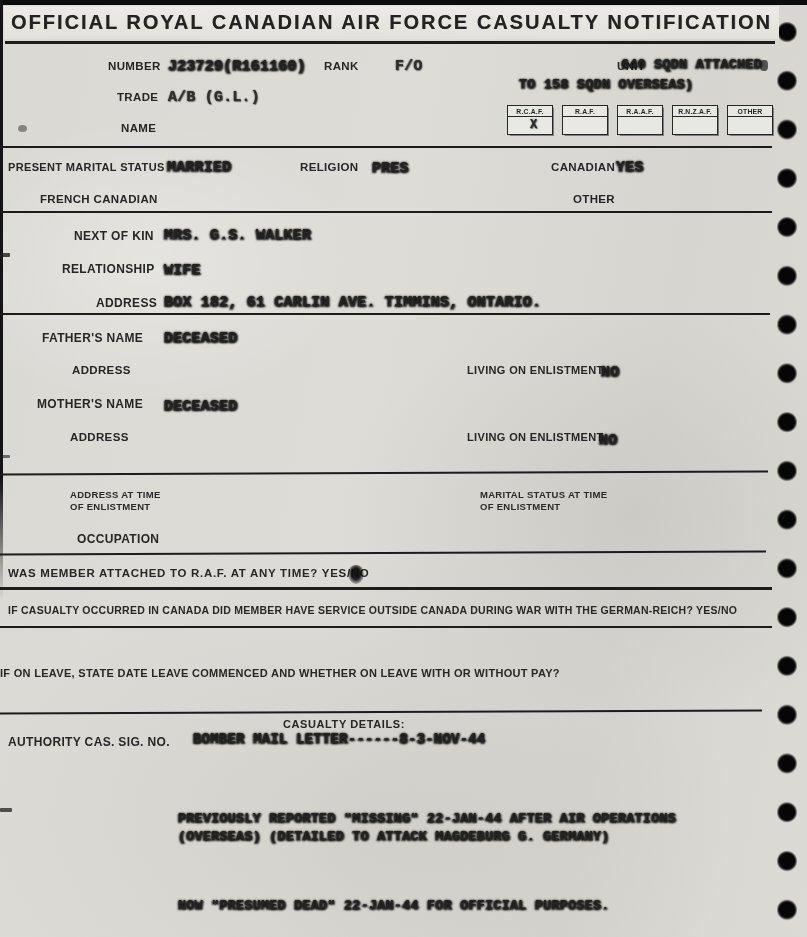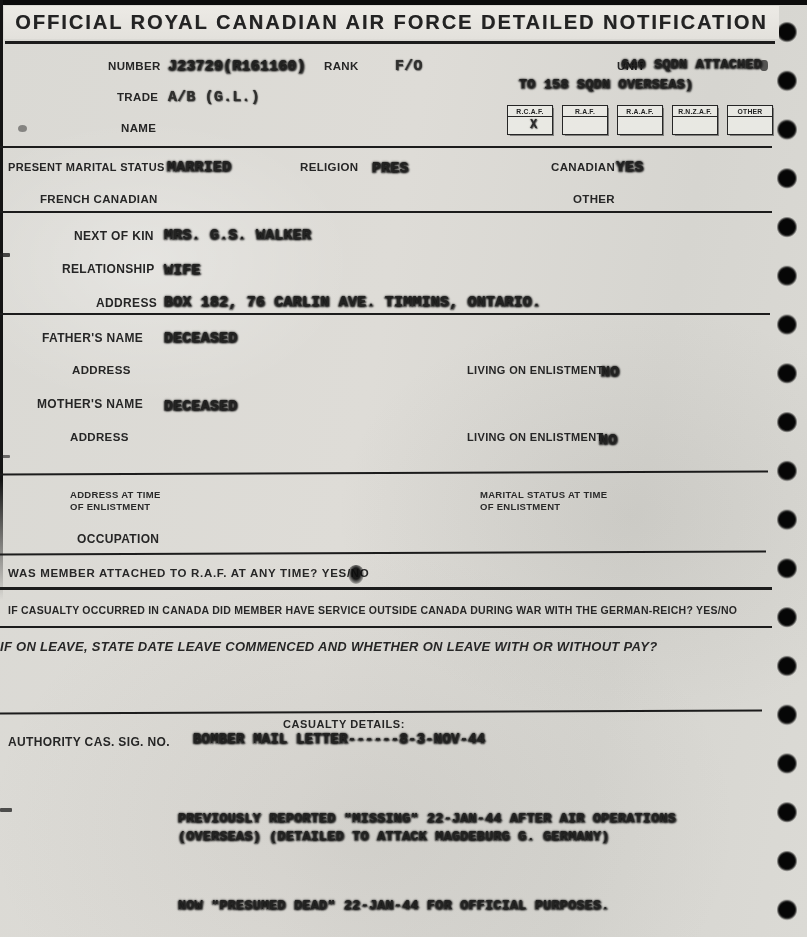--- a/index.html
+++ b/index.html
@@ -65,21 +65,21 @@
 </head>
 <body>
 
 <div id="page">
 
   <div id="top-edge"></div>
   <div id="left-edge"></div>
   <div id="hole-strip"></div>
 
   <div id="header-bar">
-    <div id="header-title">OFFICIAL ROYAL CANADIAN AIR FORCE DETAILED NOTIFICATION</div>
+    <div id="header-title">OFFICIAL ROYAL CANADIAN AIR FORCE CASUALTY NOTIFICATION</div>
   </div>
   <div class="rule" style="top:41px; left:5px; width:770px; height:3px;"></div>
 
   <div class="abs lbl" style="top:60px; left:108px;">NUMBER</div>
   <div class="abs typed heavy" style="top:58px; left:168px;">J23729(R161160)</div>
   <div class="abs lbl" style="top:60px; left:324px;">RANK</div>
   <div class="abs typed" style="top:58px; left:395px;">F/O</div>
   <div class="abs lbl" style="top:60px; left:585px;padding-left:32px;">UNIT</div>
   <div class="abs typed heavy" style="top:57px; left:621px; font-size:13.5px;">640 SQDN ATTACHED</div>
   <div class="abs typed heavy" style="top:77px; left:519px; font-size:13.5px;">TO 158 SQDN    OVERSEAS)</div>
@@ -134,21 +134,21 @@
   <div class="abs lbl" style="top:193px; left:40px;">FRENCH CANADIAN</div>
   <div class="abs lbl" style="top:193px; left:573px;">OTHER</div>
 
   <div class="rule" style="top:211px; width:772px;"></div>
 
   <div class="abs lbl" style="top:229px; left:74px; font-size:12px;text-align:center;">NEXT OF KIN</div>
   <div class="abs typed heavy" style="top:227px; left:164px;">MRS. G.S. WALKER</div>
   <div class="abs lbl" style="top:262px; left:62px; font-size:12px;">RELATIONSHIP</div>
   <div class="abs typed heavy" style="top:262px; left:164px;">WIFE</div>
   <div class="abs lbl" style="top:296px; left:96px; font-size:12px;">ADDRESS</div>
-  <div class="abs typed heavy" style="top:294px; left:164px;">BOX 182, 76 CARLIN AVE.  TIMMINS, ONTARIO.</div>
+  <div class="abs typed heavy" style="top:294px; left:164px;">BOX 182, 61 CARLIN AVE.  TIMMINS, ONTARIO.</div>
 
   <div class="rule" style="top:313px; width:770px;"></div>
 
   <div class="abs lbl" style="top:331px; left:42px; font-size:12px;">FATHER'S NAME</div>
   <div class="abs typed heavy" style="top:330px; left:164px;">DECEASED</div>
   <div class="abs lbl" style="top:364px; left:72px;">ADDRESS</div>
   <div class="abs lbl" style="top:364px; left:467px; font-size:11px;">LIVING ON ENLISTMENT</div>
   <div class="abs typed heavy" style="top:364px; left:601px;">NO</div>
 
   <div class="abs lbl" style="top:397px; left:37px; font-size:12px;">MOTHER'S NAME</div>
@@ -170,21 +170,21 @@
   <div class="abs lbl" style="top:532px; left:77px; font-size:12px;">OCCUPATION</div>
 
   <div class="rule tilt" style="top:552px; width:766px;"></div>
 
   <div class="abs q" style="top:567px; left:8px; font-size:11.5px; letter-spacing:0.7px;">
     <span>WAS MEMBER ATTACHED TO R.A.F. AT ANY TIME?  YES/</span><span class="struck">NO</span>
   </div>
   <div class="rule" style="top:587px; width:772px; height:2.5px;"></div>
   <div class="abs q" style="top:604px; left:8px; font-size:10.5px; letter-spacing:0.25px;">IF CASUALTY OCCURRED IN CANADA DID MEMBER HAVE SERVICE OUTSIDE CANADA DURING WAR WITH THE GERMAN-REICH?  YES/NO</div>
   <div class="rule" style="top:626px; width:772px;"></div>
-  <div class="abs q center-block" style="top:639px; left:0; width:790px; font-size:13px; letter-spacing:0.3px;font-style:italic;">IF ON LEAVE, STATE DATE LEAVE COMMENCED AND WHETHER ON LEAVE WITH OR WITHOUT PAY?</div>
+  <div class="abs q center-block" style="top:667px; left:0; width:790px; font-size:11px; letter-spacing:0.3px;">IF ON LEAVE, STATE DATE LEAVE COMMENCED AND WHETHER ON LEAVE WITH OR WITHOUT PAY?</div>
 
   <div class="rule tilt" style="top:711px; width:762px;"></div>
 
   <div class="abs lbl" style="top:718px; left:283px; font-size:11px; letter-spacing:0.6px;">CASUALTY DETAILS:</div>
   <div class="abs lbl" style="top:735px; left:8px; font-size:12px;">AUTHORITY CAS. SIG. NO.</div>
   <div class="abs typed heavy" style="top:731px; left:193px; font-size:14px;">BOMBER MAIL LETTER------8-3-NOV-44</div>
 
   <div class="abs typed heavy" style="top:810px; left:178px; font-size:13.5px; line-height:18px;">
     <div>PREVIOUSLY REPORTED "MISSING" 22-JAN-44   AFTER AIR OPERATIONS</div>
     <div>(OVERSEAS) (DETAILED TO ATTACK MAGDEBURG G. GERMANY)</div>

